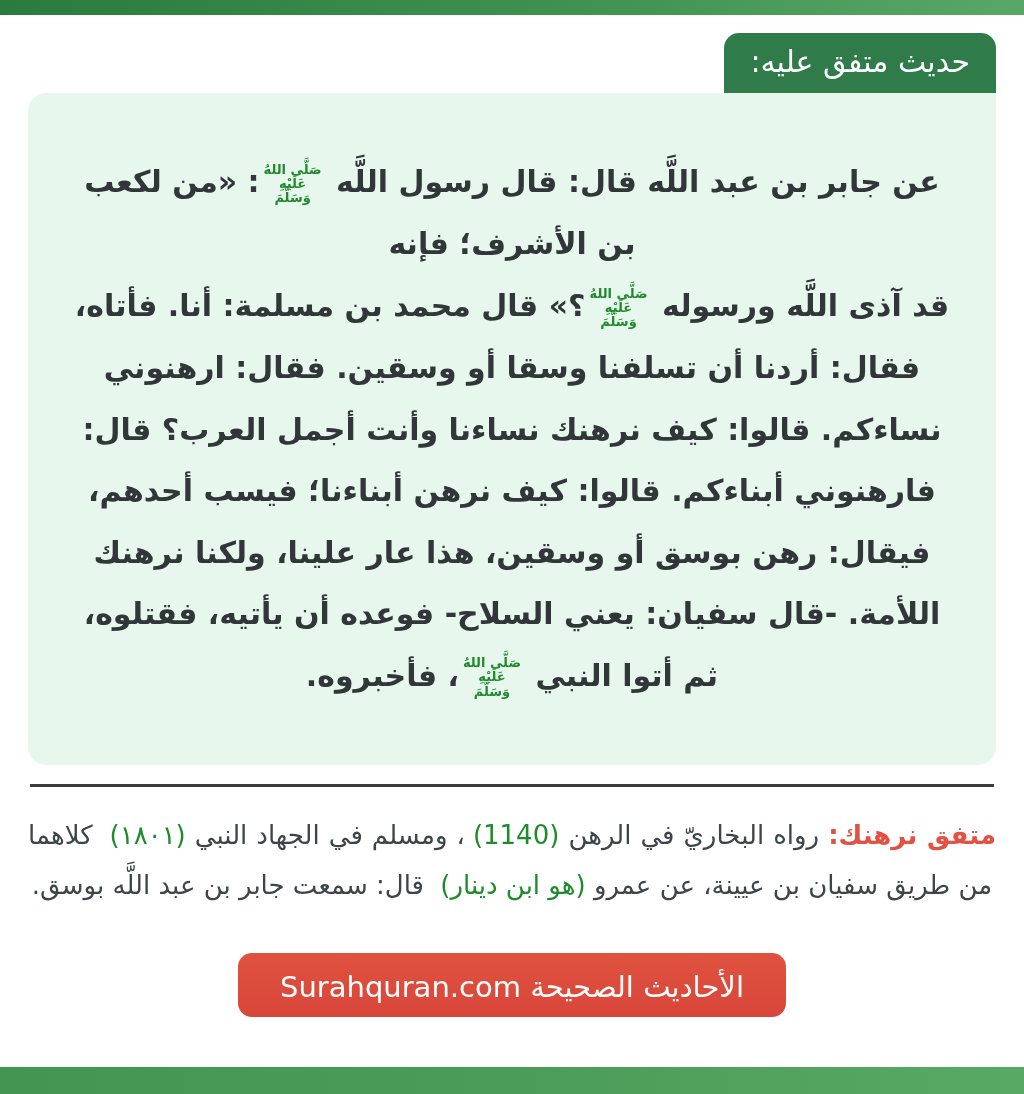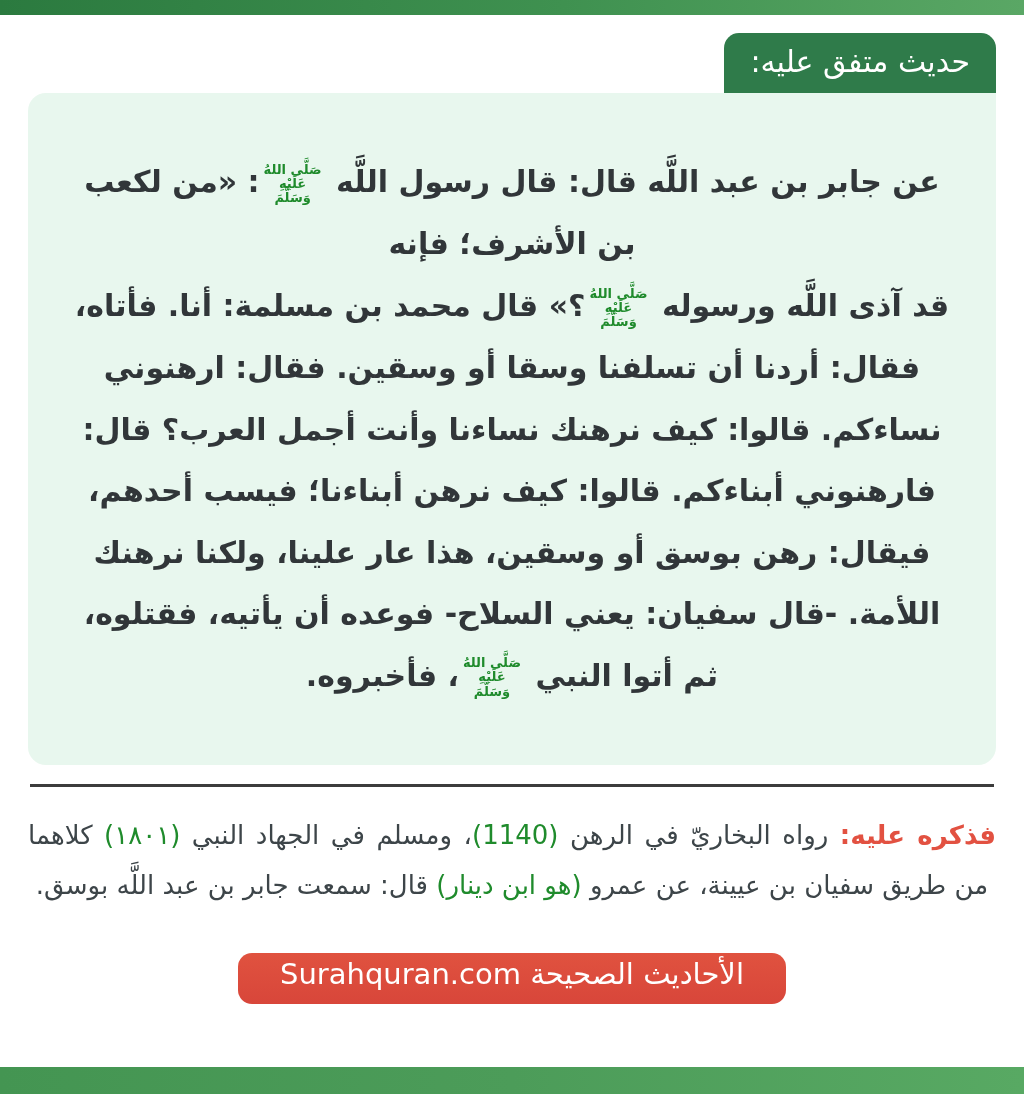--- a/index.html
+++ b/index.html
@@ -76,31 +76,31 @@
   }
   .takhrij{
     margin-top:24px;
     font-size:26px;
     line-height:1.92;
     color:var(--footer-text);
     text-align:justify;
     text-align-last:center;
   }
   .takhrij .red{color:var(--red-accent);font-weight:bold;}
-  .takhrij .green{color:var(--green-ref);}
+  .takhrij .green{color:var(--green-ref);margin-left:8px;}
   .source-btn{
     display:block;
     width:fit-content;
     margin:42px auto 0 auto;
     background:linear-gradient(to bottom,#e0523f,#d8463a);
     color:#ffffff;
     font-size:29px;
     font-weight:500;
     line-height:1.4;
-    padding:1px 42px 10px 42px;
+    padding:14px 42px 10px 42px;
     border:none;
     border-radius:14px;
     cursor:pointer;
     text-decoration:none;
   }
 </style>
 </head>
 <body>
 
 <div class="topbar"></div>
@@ -108,19 +108,19 @@
 <div class="content">
 
   <div class="type-label">حديث متفق عليه:</div>
 
   <div class="hadith-box">
     <div class="hadith-text"><span>عن جابر بن عبد اللَّه قال: قال رسول اللَّه </span><span class="saw">صَلَّى اللهُ<br>عَلَيْهِ<br>وَسَلَّمَ</span><span>: «من لكعب بن الأشرف؛ فإنه</span><br><span>قد آذى اللَّه ورسوله </span><span class="saw">صَلَّى اللهُ<br>عَلَيْهِ<br>وَسَلَّمَ</span><span>؟» قال محمد بن مسلمة: أنا. فأتاه، فقال: أردنا أن تسلفنا وسقا أو وسقين. فقال: ارهنوني نساءكم. قالوا: كيف نرهنك نساءنا وأنت أجمل العرب؟ قال: فارهنوني أبناءكم. قالوا: كيف نرهن أبناءنا؛ فيسب أحدهم، فيقال: رهن بوسق أو وسقين، هذا عار علينا، ولكنا نرهنك اللأمة. -قال سفيان: يعني السلاح- فوعده أن يأتيه، فقتلوه، ثم أتوا النبي </span><span class="saw">صَلَّى اللهُ<br>عَلَيْهِ<br>وَسَلَّمَ</span><span>، فأخبروه.</span></div>
   </div>
 
   <hr class="divider">
 
-  <p class="takhrij"><span class="red">فذكره عليه:</span><span> رواه البخاريّ في الرهن </span><span class="green">(1140)</span><span>، ومسلم في الجهاد النبي </span><span class="green">(١٨٠١)</span><span> كلاهما من طريق سفيان بن عيينة، عن عمرو </span><span class="green">(هو ابن دينار)</span><span> قال: سمعت جابر بن عبد اللَّه بوسق.</span></p>
+  <p class="takhrij"><span class="red">متفق نرهنك:</span><span> رواه البخاريّ في الرهن </span><span class="green">(1140)</span><span>، ومسلم في الجهاد النبي </span><span class="green">(١٨٠١)</span><span> كلاهما من طريق سفيان بن عيينة، عن عمرو </span><span class="green">(هو ابن دينار)</span><span> قال: سمعت جابر بن عبد اللَّه بوسق.</span></p>
 
   <a class="source-btn">الأحاديث الصحيحة Surahquran.com</a>
 
 </div>
 
 <div class="bottombar"></div>
 
 </body></html>

